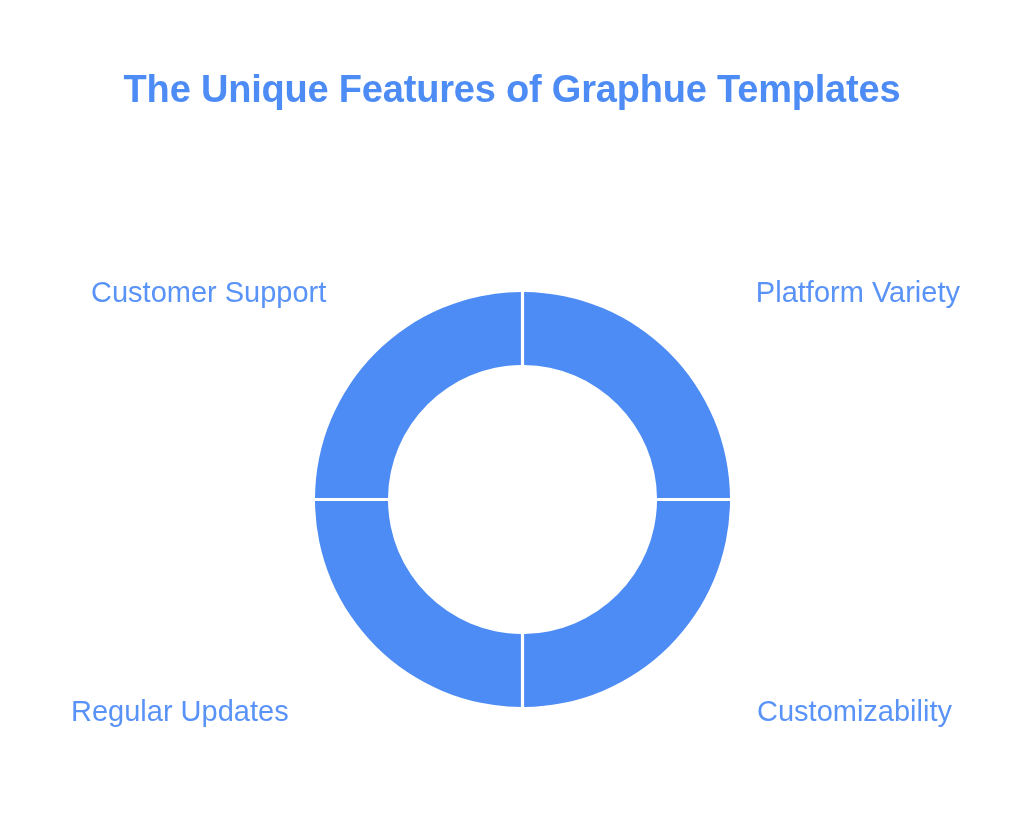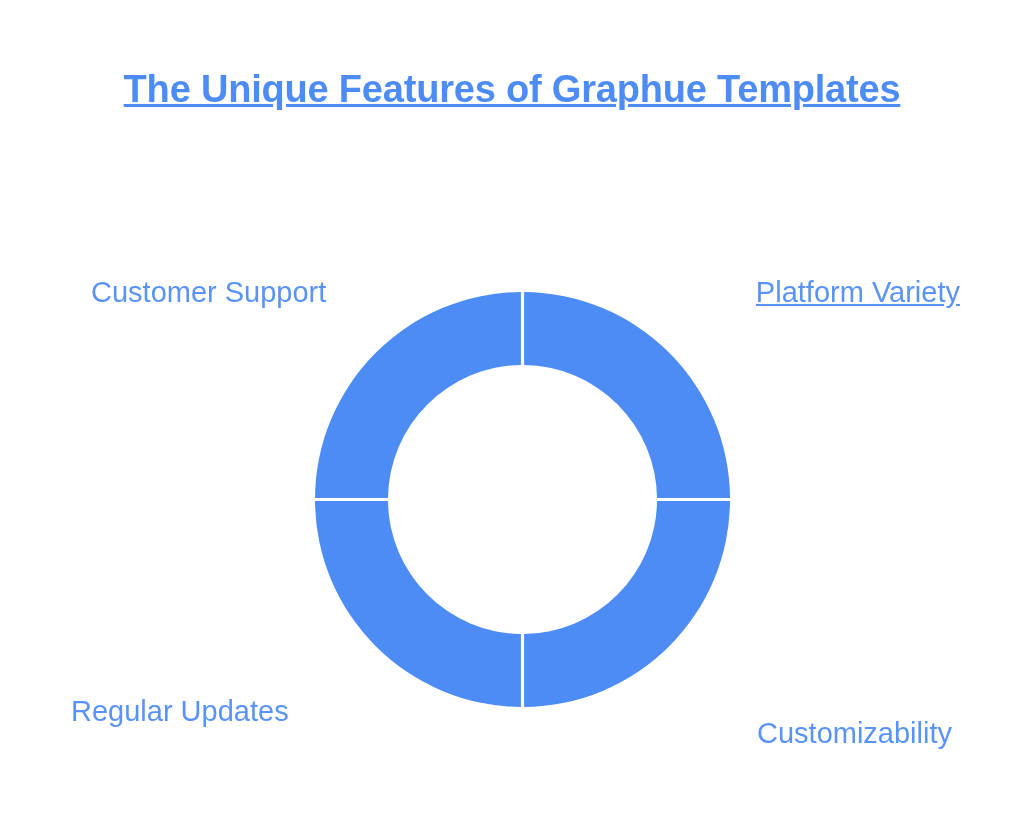--- a/index.html
+++ b/index.html
@@ -63,46 +63,45 @@
     text-align: right;
   }
   #label-regular-updates {
     left: 71px;
     top: 697px;
   }
   #label-customizability {
     right: 72px;
     top: 697px;
     text-align: center;
-    margin-top: 22px;
   }
 </style>
 </head>
 <body>
 
 <div id="infographic" style="background: rgb(255, 255, 255);">
 
-  <div id="chart-title" style="color: rgb(77, 140, 245); text-decoration: underline;">The Unique Features of Graphue Templates</div>
+  <div id="chart-title" style="color: rgb(77, 140, 245);">The Unique Features of Graphue Templates</div>
 
   <div id="donut-wrap">
     <svg id="donut-svg" viewBox="0 0 417 417">
       <g transform="translate(208.5,208.5)">
 
         <path d="M 1.6 -207.5 A 207.5 207.5 0 0 1 207.5 -1.6 L 134.5 -1.6 A 134.5 134.5 0 0 0 1.6 -134.5 Z" fill="#4d8cf5"></path>
 
         <path d="M 207.5 1.6 A 207.5 207.5 0 0 1 1.6 207.5 L 1.6 134.5 A 134.5 134.5 0 0 0 134.5 1.6 Z" fill="#4d8cf5"></path>
 
         <path d="M -1.6 207.5 A 207.5 207.5 0 0 1 -207.5 1.6 L -134.5 1.6 A 134.5 134.5 0 0 0 -1.6 134.5 Z" fill="#4d8cf5"></path>
 
         <path d="M -207.5 -1.6 A 207.5 207.5 0 0 1 -1.6 -207.5 L -1.6 -134.5 A 134.5 134.5 0 0 0 -134.5 -1.6 Z" fill="#4d8cf5"></path>
       </g>
     </svg>
   </div>
 
   <div class="segment-label" id="label-customer-support" style="color: rgb(90, 147, 247);">Customer Support</div>
 
-  <div class="segment-label" id="label-platform-variety" style="color: rgb(90, 147, 247); text-decoration: underline;">Platform Variety</div>
+  <div class="segment-label" id="label-platform-variety" style="color: rgb(90, 147, 247);">Platform Variety</div>
 
   <div class="segment-label" id="label-regular-updates" style="color: rgb(90, 147, 247); text-align: right;">Regular Updates</div>
 
   <div class="segment-label" id="label-customizability" style="color: rgb(90, 147, 247);">Customizability</div>
 
 </div>
 
 </body></html>

